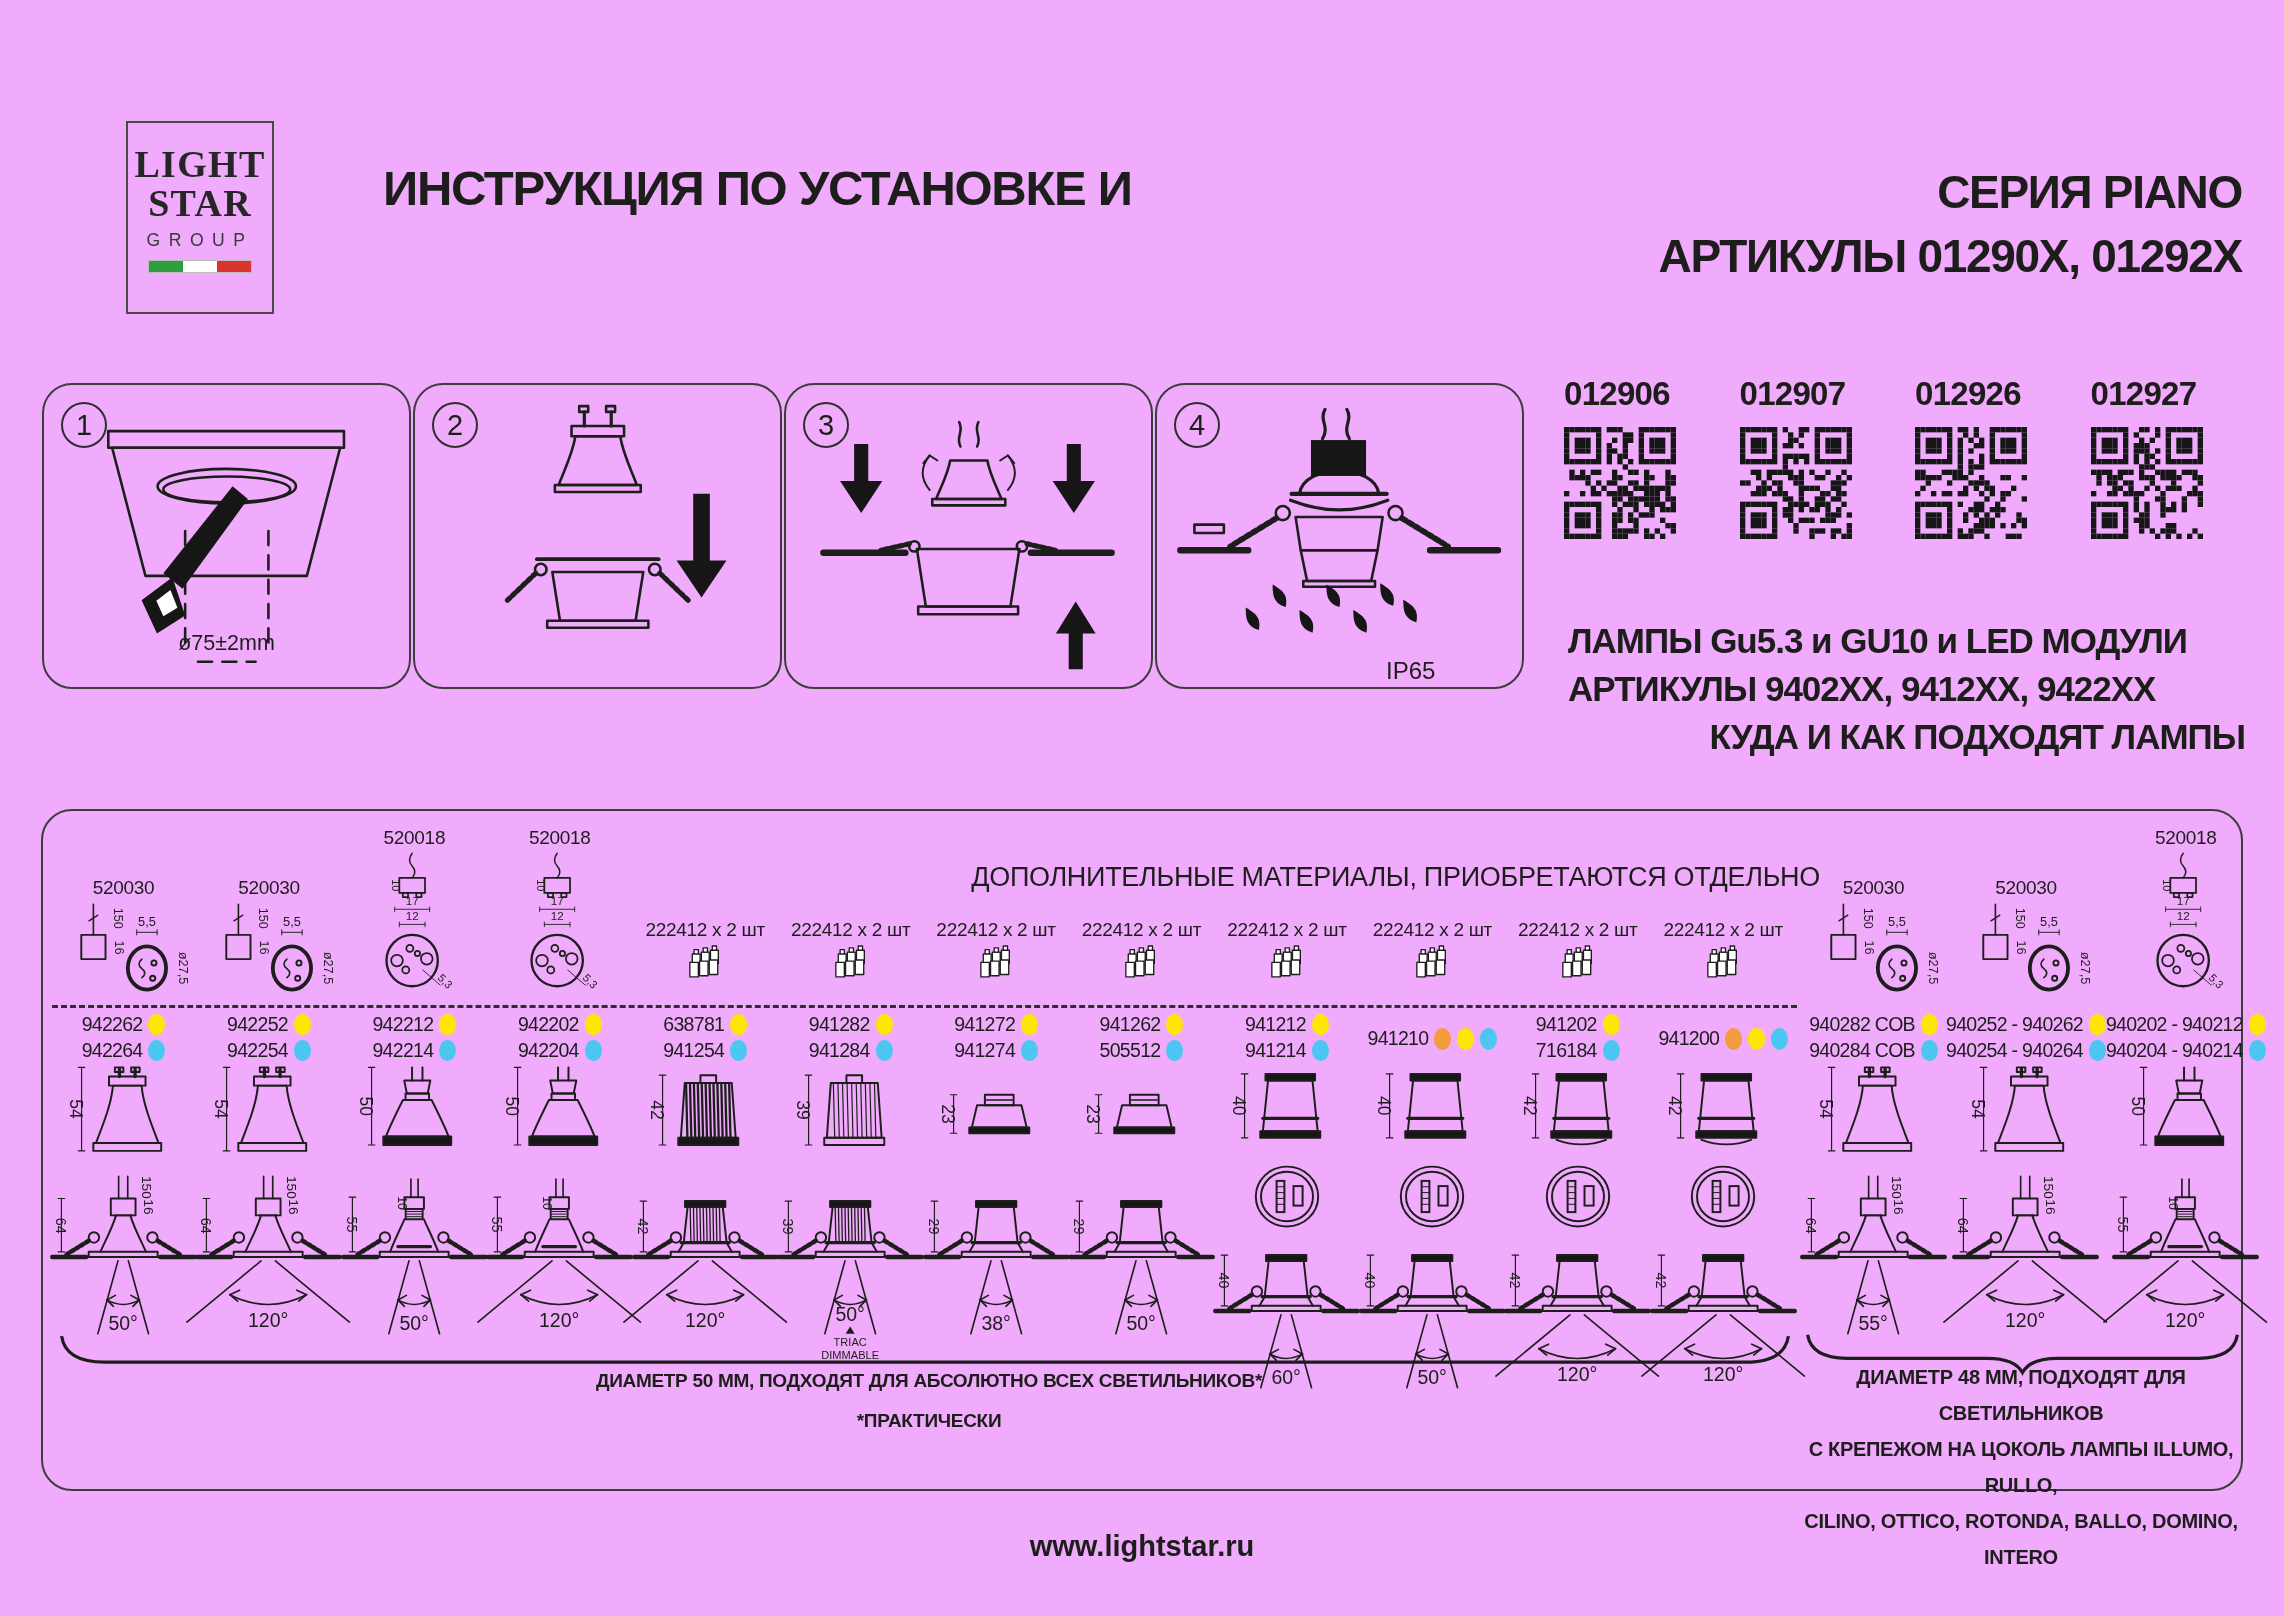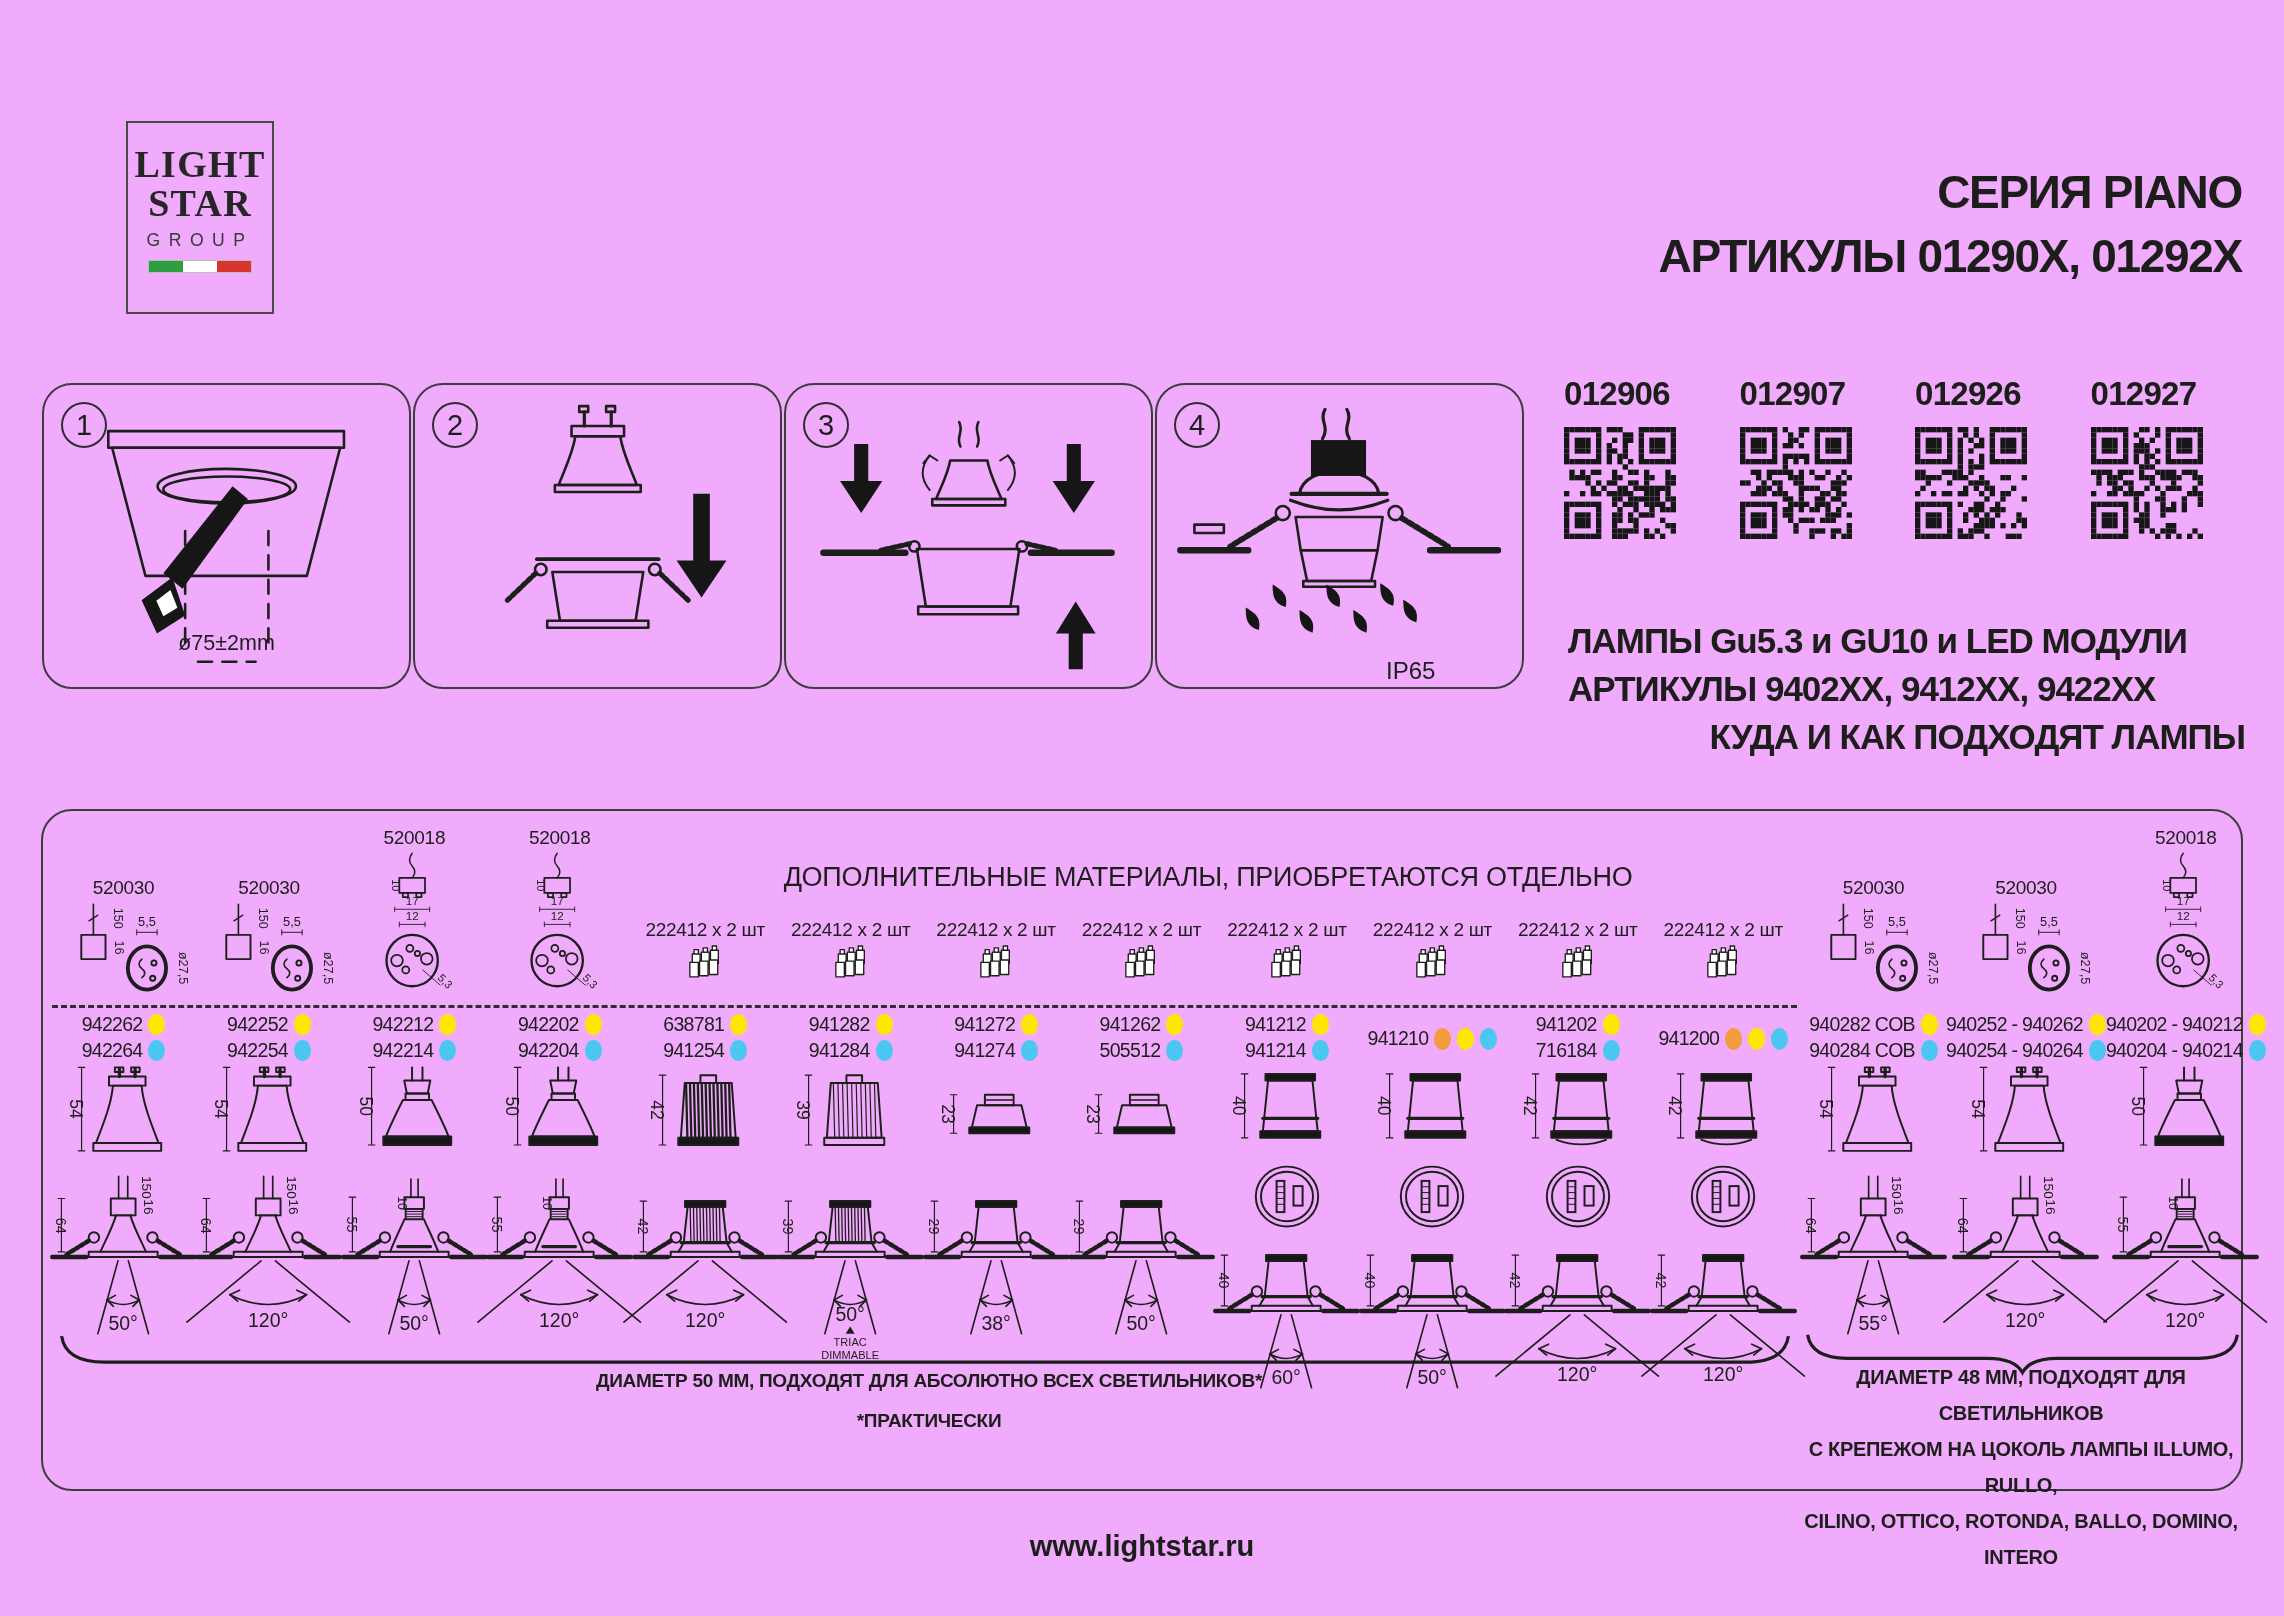--- a/index.html
+++ b/index.html
@@ -25,21 +25,21 @@
   .note-text{font-size:26px;letter-spacing:-0.3px}
   
   .qr-row{left:1564px;top:375px;width:685px;display:flex;gap:17px}
   .qr-item{width:160px;}
   .qr-num{font-size:33px;font-weight:700;letter-spacing:-0.7px}
   .qr-item svg{margin-top:14.3px}
   .lamp-info{left:1568px;top:617px;width:677px;font-size:35px;font-weight:700;letter-spacing:-1px;line-height:48px;white-space:nowrap}
   .lamp-info .r{text-align:right}
   
   .bigbox{left:41px;top:809px;width:2202px;height:682px;border:2.6px solid #3d3d3d;border-radius:31px;box-sizing:border-box}
-  .box-heading{position:absolute;left:553px;top:51px;width:1224px;text-align:center;font-size:27px;letter-spacing:-0.3px}
+  .box-heading{position:absolute;left:553px;top:51px;width:1224px;text-align:right;font-size:27px;letter-spacing:-0.3px}
   .dashline{position:absolute;left:9px;top:194px;width:1745px;border-top:3.3px dashed #2e2e2e}
   .grp{position:absolute;top:9px;display:flex}
   .grp50{left:7.8px;width:1745px}
   .grp48{left:1758px;width:440px}
   .lamp-col{flex:1;position:relative}
   .acc-slot{height:185px;text-align:center}
   .acc-label{font-size:19px;letter-spacing:-0.3px}
   .acc-gu10 .acc-label{padding-top:57px}
   .acc-mr16 .acc-label{padding-top:6.5px}
   .acc-pack .acc-label{padding-top:99px}
@@ -69,20 +69,21 @@
     <div class="logo-word">STAR</div>
     <div class="logo-group">GROUP</div>
     <div class="logo-flag">
       <span style="background: rgb(47, 158, 65);"></span>
       <span style="background: rgb(255, 255, 255);"></span>
       <span style="background: rgb(217, 53, 47);"></span>
     </div>
   </div>
 
   <div class="abs title">
+    <div>ИНСТРУКЦИЯ ПО УСТАНОВКЕ И</div>
   </div>
 
   <div class="abs series">
     <div>СЕРИЯ PIANO</div>
     <div>АРТИКУЛЫ 01290X, 01292X</div>
   </div>
 
   <div class="abs panel" style="left:42px">
     <svg viewBox="0 0 566 470" width="363" height="301">
       <g stroke="#1d1d1b" stroke-width="4" fill="none" stroke-linejoin="round" stroke-linecap="round">

